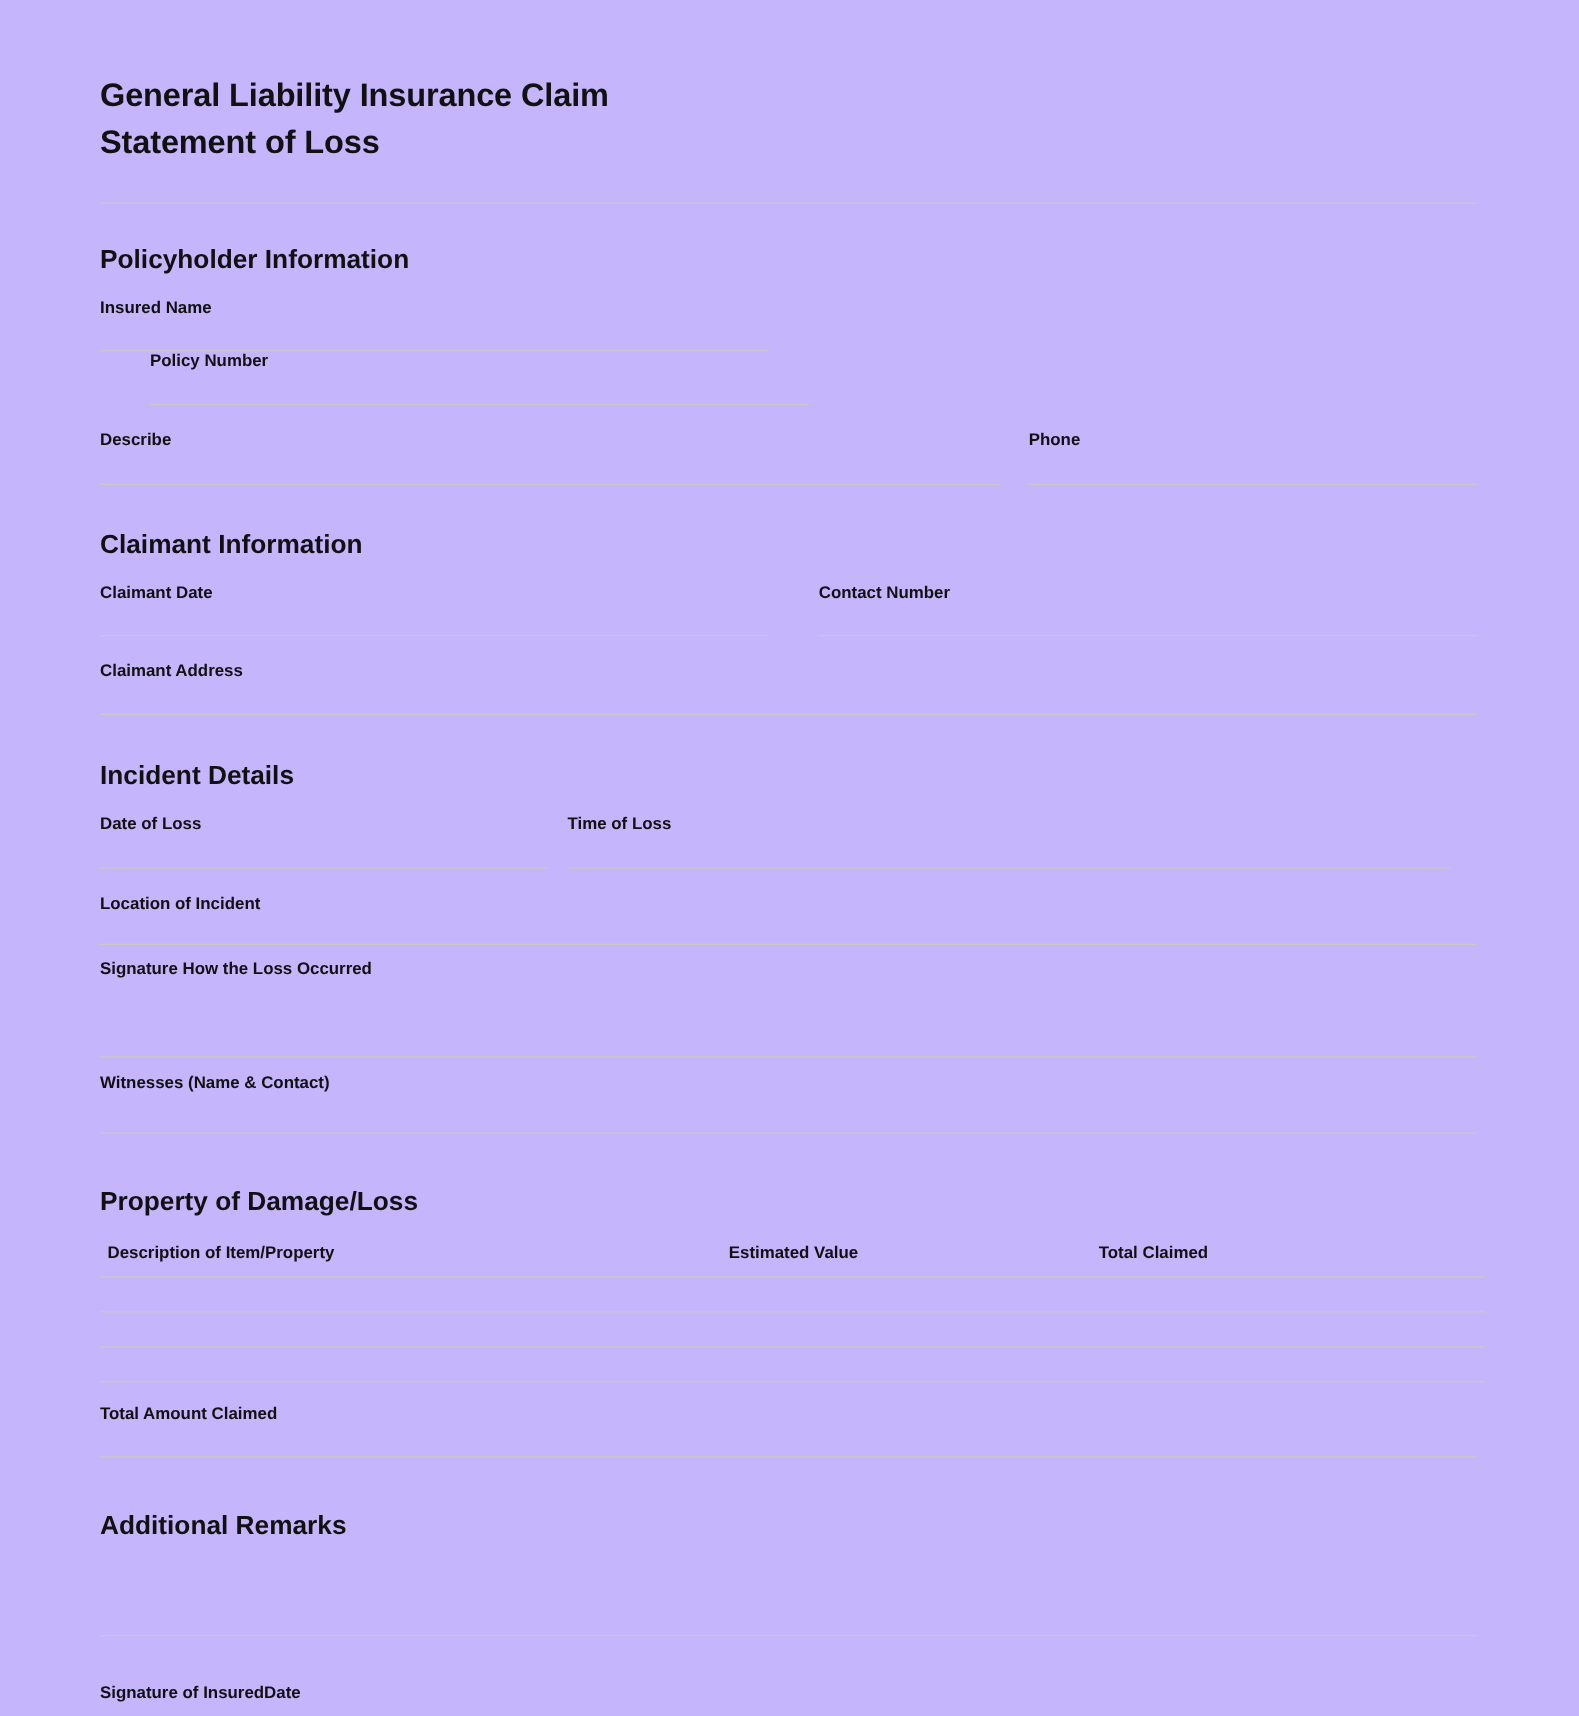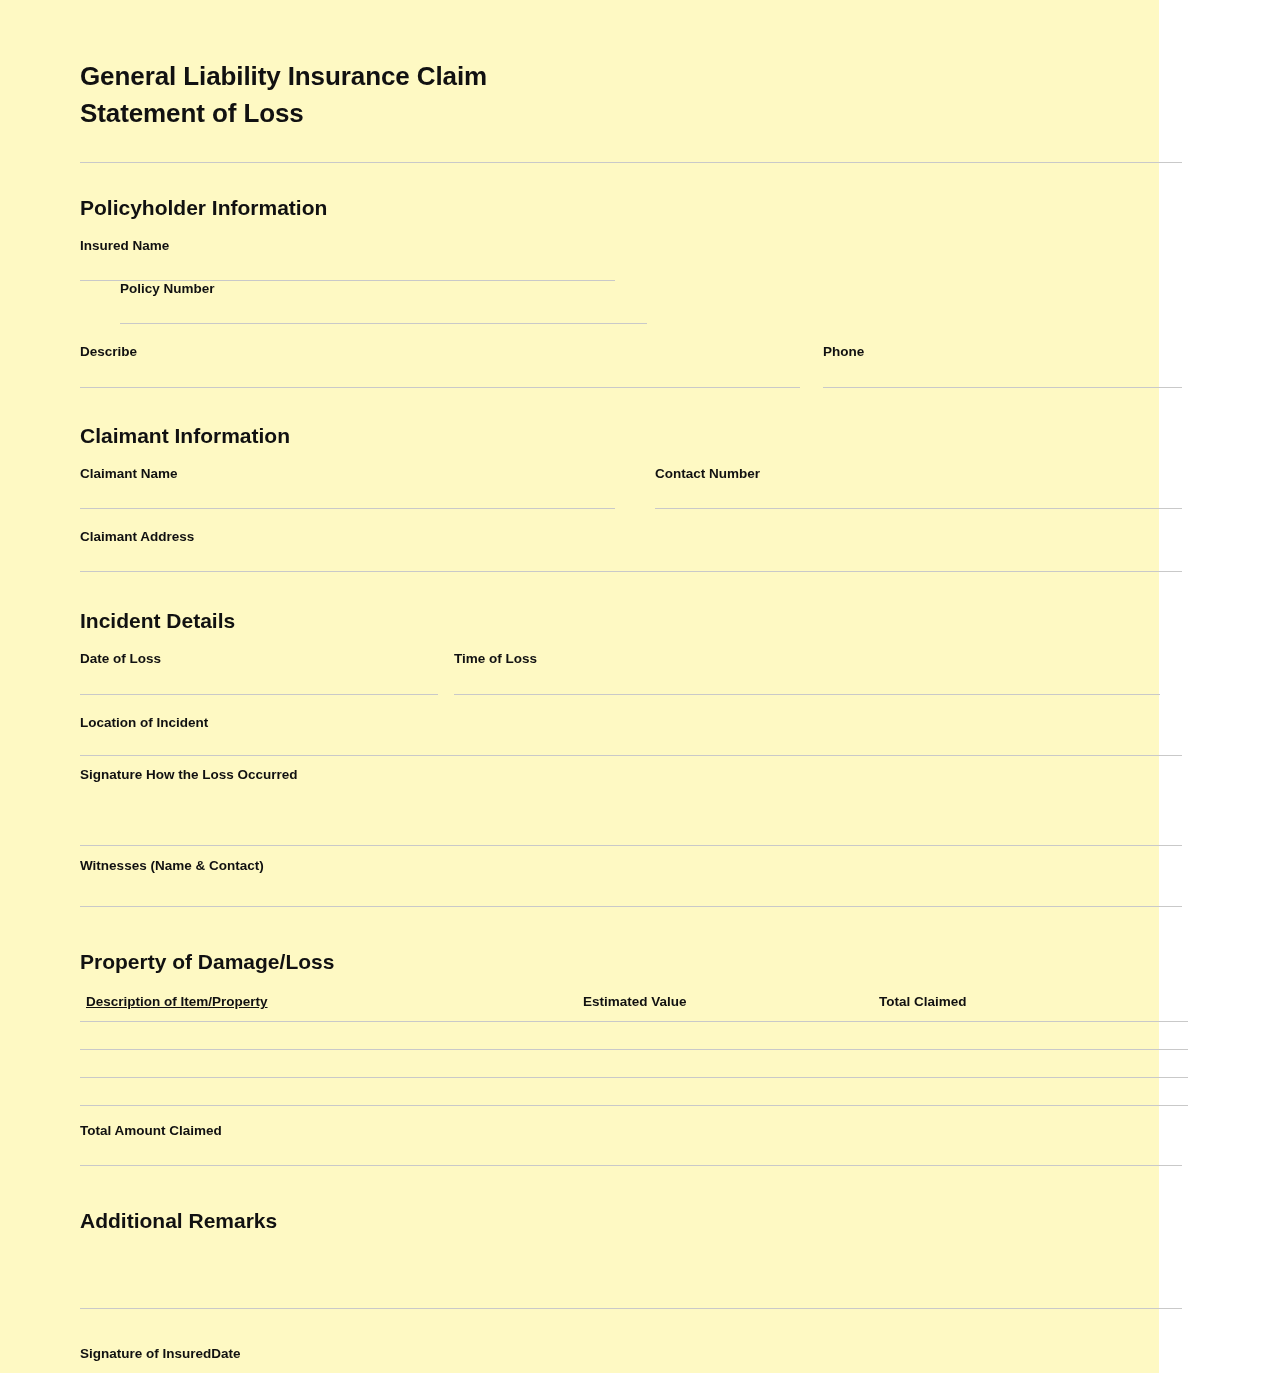--- a/index.html
+++ b/index.html
@@ -9,23 +9,23 @@
   }
   body {
     width: 1263px;
     height: 1373px;
     font-family: "Liberation Sans", sans-serif;
     color: #000000;
     -webkit-font-smoothing: none;
   }
   .page {
     position: relative;
-    width: 1159px;
+    width: 1263px;
     height: 1373px;
-    background: #fef9c3;
+    background: #c4b5fd;
     box-sizing: border-box;
     padding: 0;
   }
   .content {
     position: absolute;
     left: 80px;
     top: 0;
     width: 1102px;
   }
 
@@ -167,21 +167,21 @@
   }
   .damage-table th {
     font-size: 13.5px;
     font-weight: bold;
     color: #111111;
     text-align: left;
     padding: 0 0 12px 0;
     border-bottom: 1px solid #c9c9c9;
     white-space: nowrap;
   }
-  .damage-table th.col-desc  { width: 497px; padding-left: 6px; text-decoration: underline; }
+  .damage-table th.col-desc  { width: 497px; padding-left: 6px; }
   .damage-table th.col-est   { width: 296px; }
   .damage-table th.col-amt   { width: 309px; }
   .damage-table td {
     height: 27px;
     border-bottom: 1px solid #c9c9c9;
     padding: 0;
     font-size: 13.5px;
   }
 
   .fld-total {
@@ -232,21 +232,21 @@
       <div class="fld-phone">
         <div class="field-label">Phone</div>
         <div class="line"></div>
       </div>
     </div>
 
     <div class="section-heading sec-claimant">Claimant Information</div>
 
     <div class="row row-clm">
       <div class="fld-claimant-name">
-        <div class="field-label">Claimant Name</div>
+        <div class="field-label">Claimant Date</div>
         <div class="line"></div>
       </div>
       <div class="fld-contact-number">
         <div class="field-label">Contact Number</div>
         <div class="line"></div>
       </div>
     </div>
 
     <div class="fld-claimant-address">
       <div class="field-label">Claimant Address</div>

